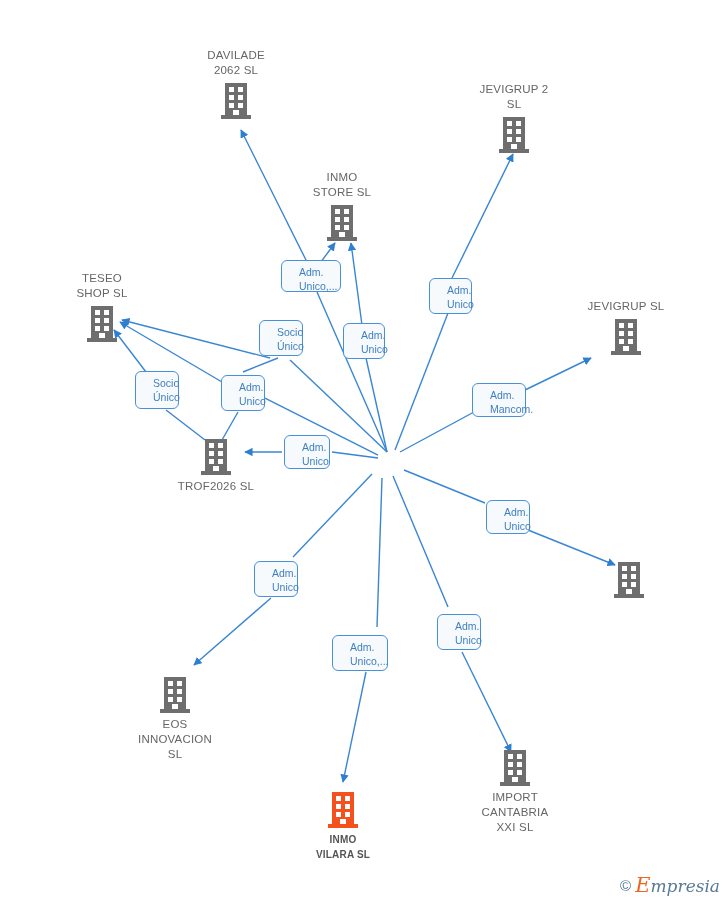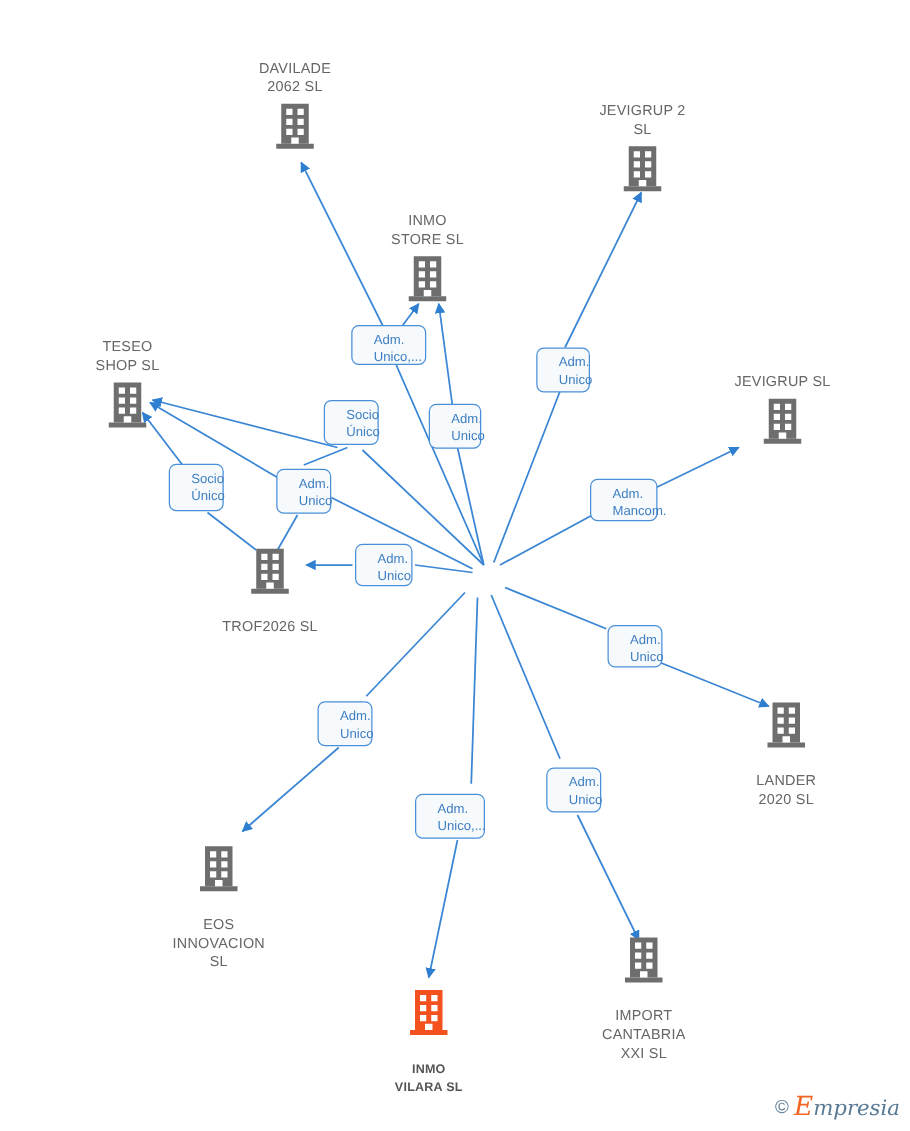--- a/index.html
+++ b/index.html
@@ -37,21 +37,21 @@
     display: block;
     margin: 0 auto;
     line-height: 0;
   }
   .node .caption {
     display: block;
     font-size: 11.5px;
     line-height: 15px;
     color: #666666;
     letter-spacing: 0.2px;
-    margin-top: 18px;
+    margin-top: 2px;
     white-space: pre-line;
   }
   .node.caption-above .caption {
     margin-top: 0;
     margin-bottom: 3px;
   }
   .node.person .caption {
     color: #6e6e6e;
   }
   .node.highlight .caption {
@@ -274,22 +274,20 @@
         <rect x="1" y="34" width="30" height="4" fill="#6e6e6e"></rect>
         <rect x="9" y="6" width="5" height="5" fill="#ffffff"></rect>
         <rect x="18" y="6" width="5" height="5" fill="#ffffff"></rect>
         <rect x="9" y="14" width="5" height="5" fill="#ffffff"></rect>
         <rect x="18" y="14" width="5" height="5" fill="#ffffff"></rect>
         <rect x="9" y="22" width="5" height="5" fill="#ffffff"></rect>
         <rect x="18" y="22" width="5" height="5" fill="#ffffff"></rect>
         <rect x="13" y="29" width="6" height="5" fill="#ffffff"></rect>
       </svg>
     </span>
-    <span class="caption">LANDER
-2020  SL</span>
   </div>
 
   <div class="node" style="left:175px; top:675px;">
     <span class="glyph">
       <svg width="32" height="40" viewBox="0 0 32 40" aria-hidden="true">
         <rect x="5" y="2" width="22" height="32" fill="#6e6e6e"></rect>
         <rect x="1" y="34" width="30" height="4" fill="#6e6e6e"></rect>
         <rect x="9" y="6" width="5" height="5" fill="#ffffff"></rect>
         <rect x="18" y="6" width="5" height="5" fill="#ffffff"></rect>
         <rect x="9" y="14" width="5" height="5" fill="#ffffff"></rect>

